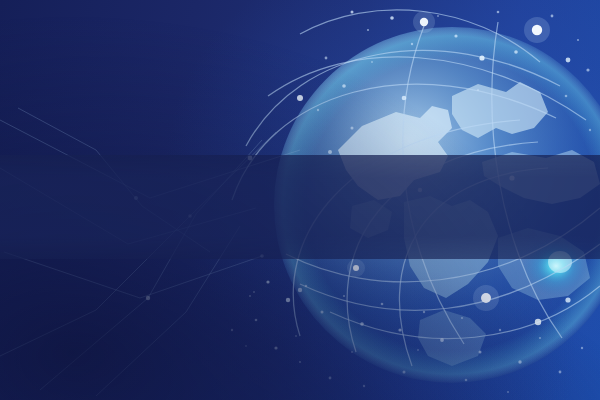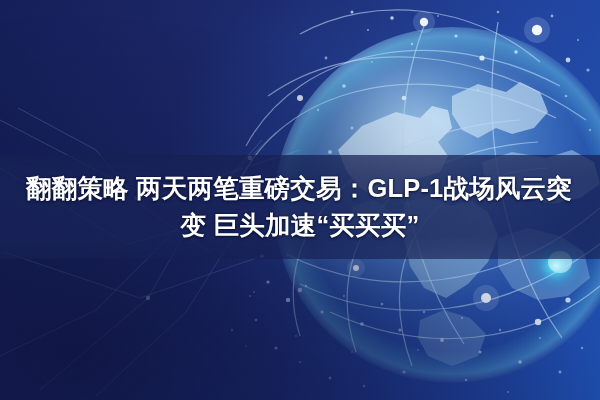--- a/index.html
+++ b/index.html
@@ -238,18 +238,14 @@
       <circle cx="352" cy="352" r="1.0" opacity=".34"></circle>
       <circle cx="418" cy="350" r="1.0" opacity=".34"></circle>
       <circle cx="246" cy="346" r="0.9" opacity=".30"></circle>
     </g>
   </svg>
 
   <div class="layer" id="bg-vignette"></div>
 
   <div id="text-band"></div>
 
-  <div id="headline">
-    <div class="head-line" id="head-line-1">翻翻策略 两天两笔重磅交易：GLP-1战场风云突</div>
-    <div class="head-line" id="head-line-2">变 巨头加速“买买买”</div>
-  </div>
 
 </div>
 
 </body></html>

